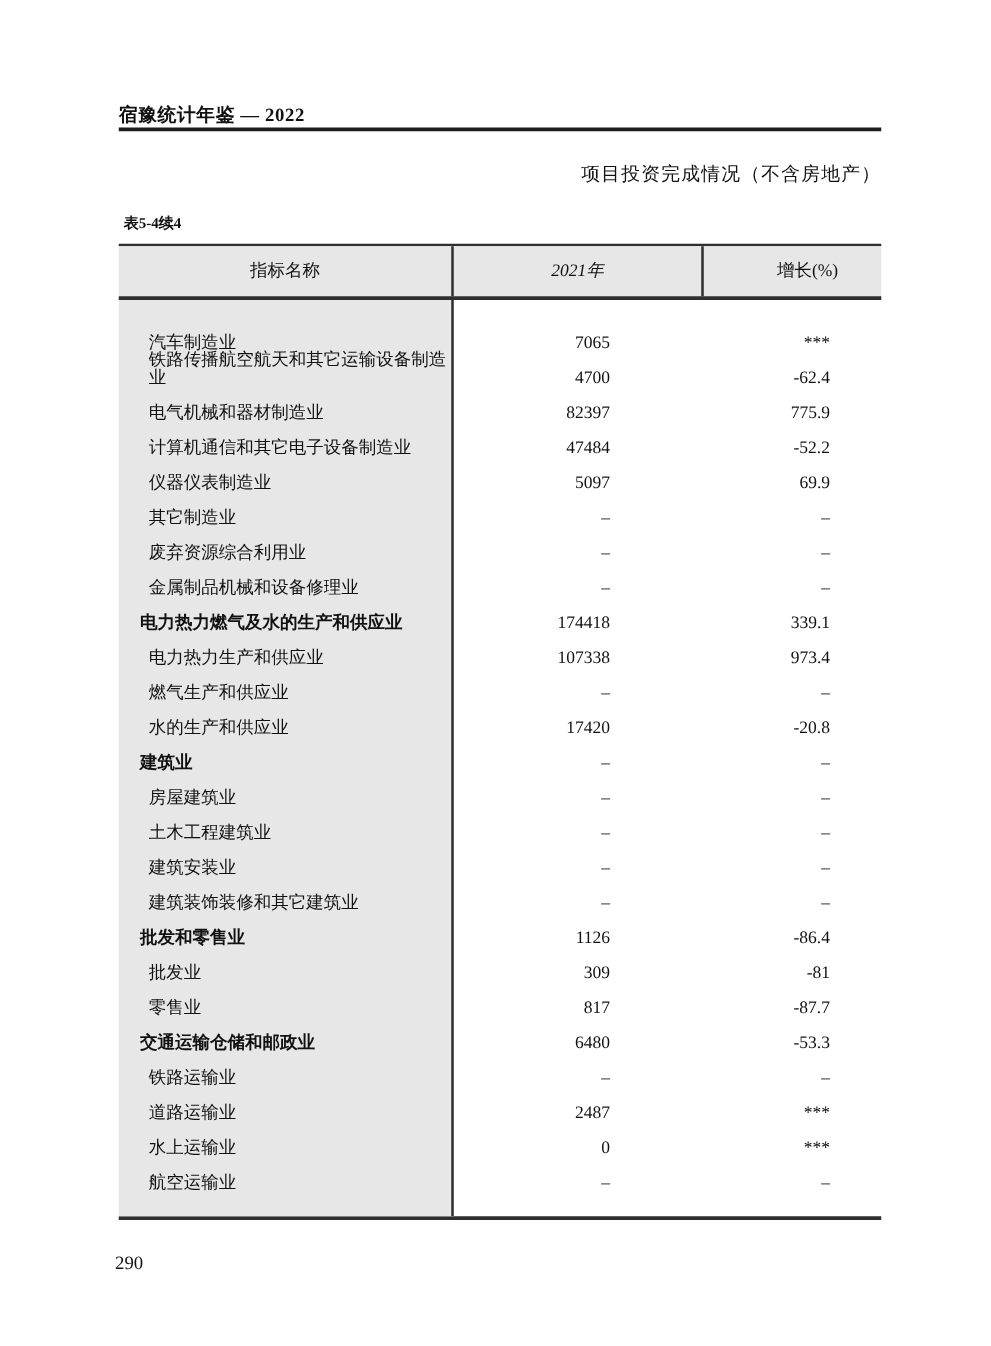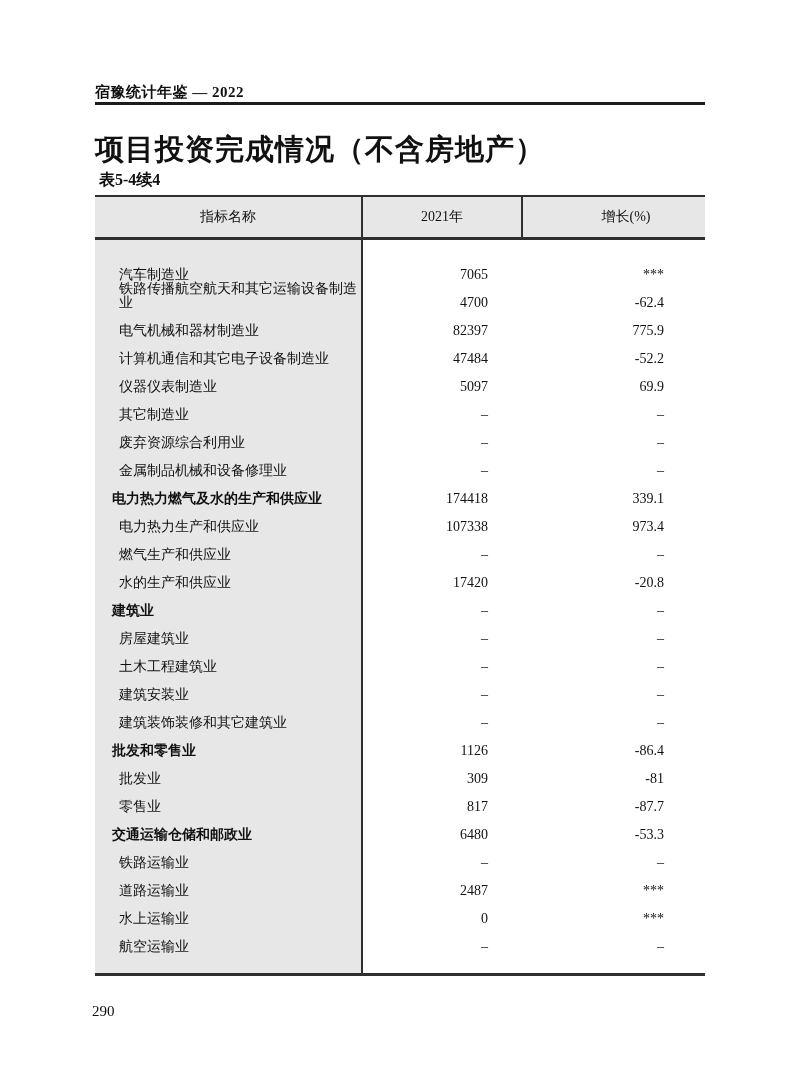--- a/index.html
+++ b/index.html
@@ -16,42 +16,42 @@
     overflow:hidden;
   }
   .running-header{
     position:absolute;left:95px;top:83px;
     font-size:15px;font-weight:bold;letter-spacing:0.5px;white-space:nowrap;
   }
   .header-rule{
     position:absolute;left:95px;top:102px;width:610px;height:3px;background:var(--rule);
   }
   .page-title{
-    position:absolute;left:95px;top:130px;width:610px;text-align:left;
-    font-size:29px;font-weight:bold;letter-spacing:1px;white-space:nowrap;
+    position:absolute;left:95px;top:130px;width:610px;text-align:right;
+    font-size:15px;font-weight:normal;letter-spacing:1px;white-space:nowrap;
   }
   .table-label{
-    position:absolute;left:99px;top:170px;font-size:16px;font-weight:bold;
+    position:absolute;left:99px;top:170px;font-size:12px;font-weight:bold;
   }
   .data-table{
     position:absolute;left:95px;top:195px;width:610px;
     border-top:2px solid var(--border);
     border-bottom:3px solid var(--border);
     box-sizing:content-box;
   }
   .thead{
     display:flex;height:40px;background:var(--header-bg);
     border-bottom:3px solid var(--border);
   }
   .th{
     display:flex;align-items:center;justify-content:center;
     font-size:14px;box-sizing:border-box;
   }
   .th-indicator{width:268px;border-right:2px solid var(--border);}
-  .th-2021{width:160px;border-right:2px solid var(--border);}
+  .th-2021{width:200px;border-right:2px solid var(--border);font-style:italic;}
   .th-growth{flex:1;margin-left:24px;}
   .tbody{
     position:relative;padding:14px 0 19px 0;
   }
   .tbody::before{
     content:"";position:absolute;top:0;bottom:0;left:0;width:266px;
     background:var(--label-bg);border-right:2px solid var(--border);
   }
   .tr{
     position:relative;display:flex;height:28px;align-items:flex-end;

